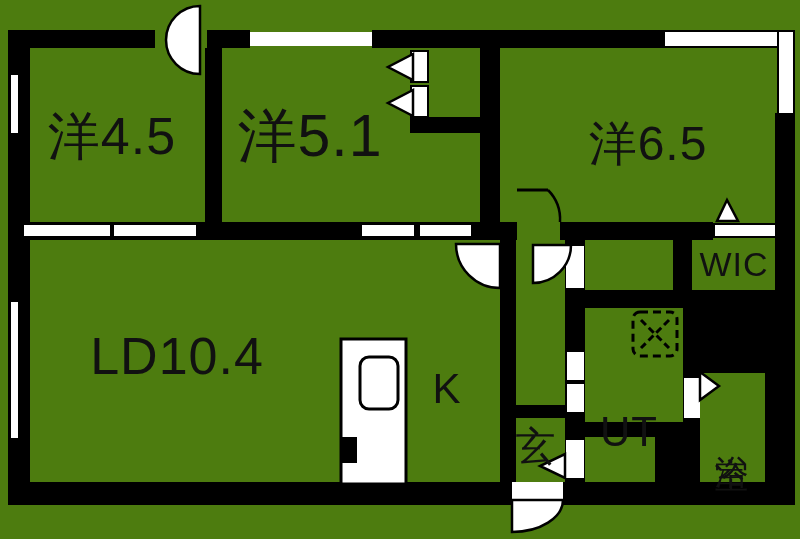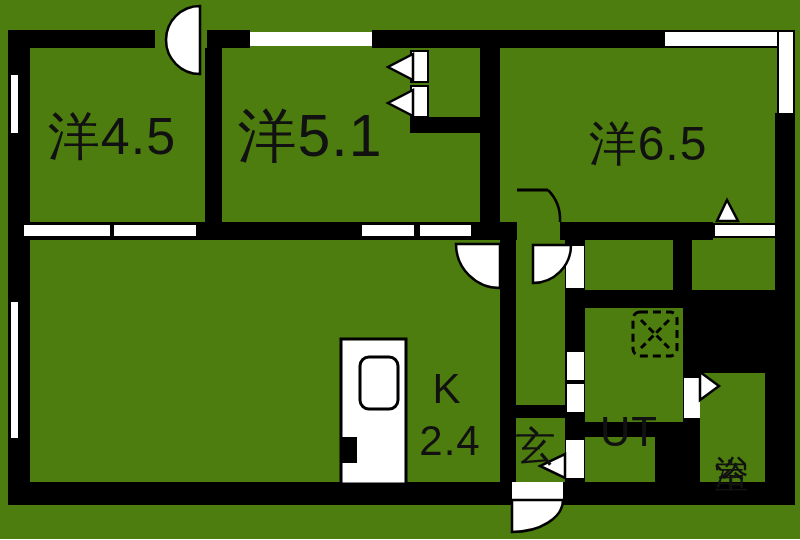--- a/index.html
+++ b/index.html
@@ -108,19 +108,20 @@
     <g>
       <rect x="341" y="339" width="65" height="145" fill="#fff" stroke="#000" stroke-width="3"></rect>
       <rect x="360" y="357" width="38" height="52" rx="9" fill="#fff" stroke="#000" stroke-width="3"></rect>
       <rect x="341" y="437" width="16" height="26" fill="#000"></rect>
     </g>
   </svg>
 
   <span class="label" style="left:112px;top:137px;font-size:52px;">洋4.5</span>
   <span class="label" style="left:310px;top:137px;font-size:59px;">洋5.1</span>
   <span class="label" style="left:640px;top:144px;font-size:48px;margin-left:8px;">洋6.5</span>
+  <span class="label" style="left:177px;top:356px;font-size:52px;">LD10.4</span>
   <span class="label" style="left:447px;top:389px;font-size:42px;">K</span>
-  <span class="label" style="left:450px;top:441px;font-size:42px;">2.4</span>
   <span class="label" style="left:536px;top:446px;font-size:40px;">玄</span>
+  <span class="label" style="left:734px;top:264px;font-size:34px;">WIC</span>
   <span class="label" style="left:629px;top:388px;font-size:42px;margin-top:44px;">UT</span>
   <span class="label vert" style="left:732px;top:430px;font-size:34px;">浴室</span>
 
 </div>
 
 </body></html>

